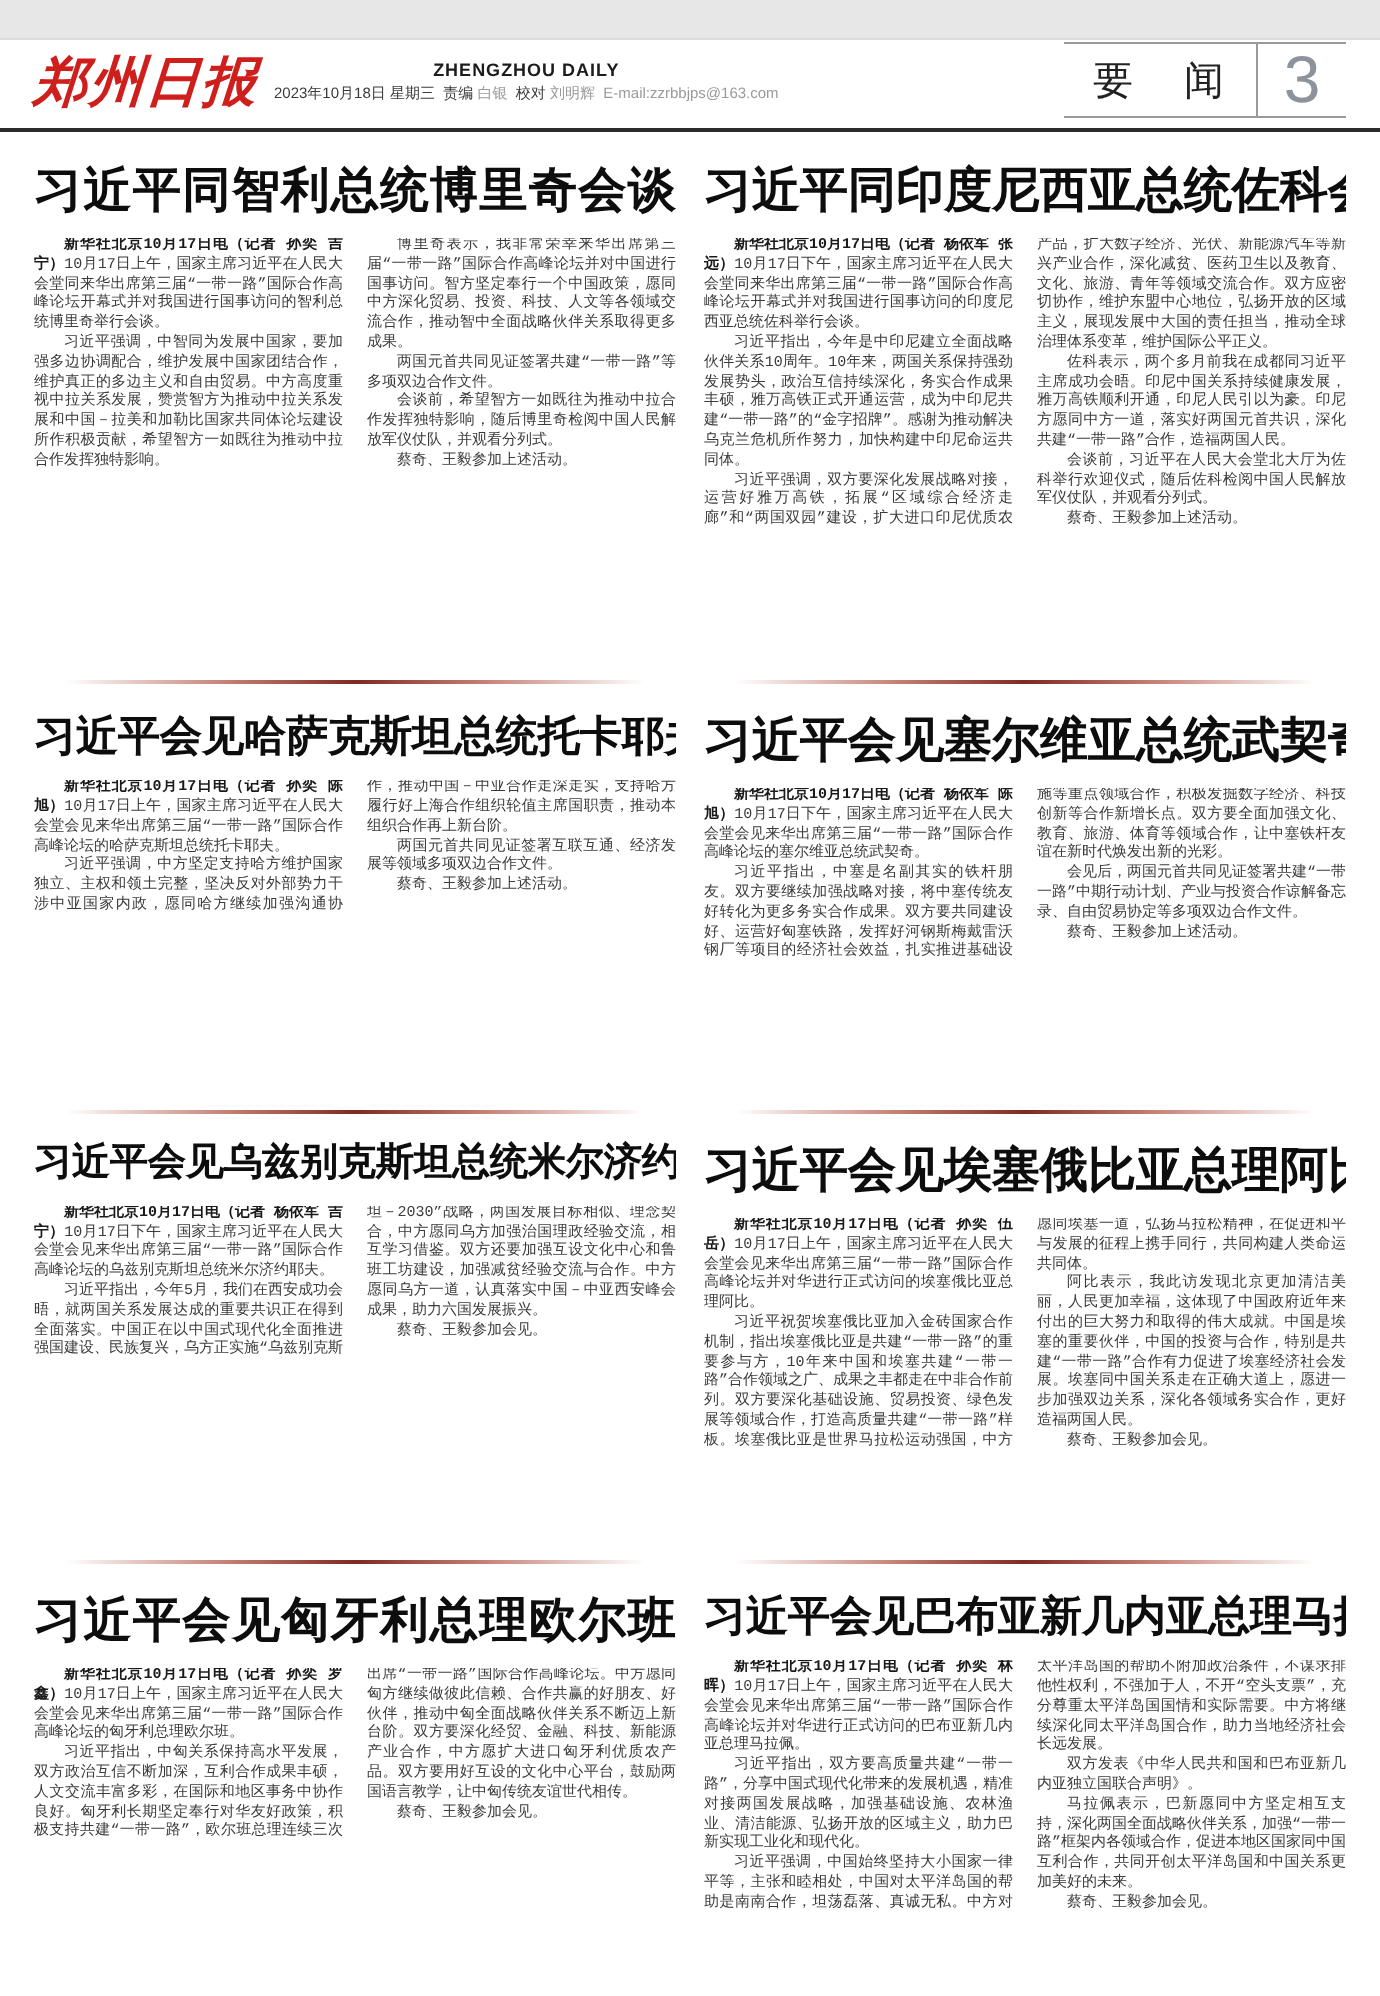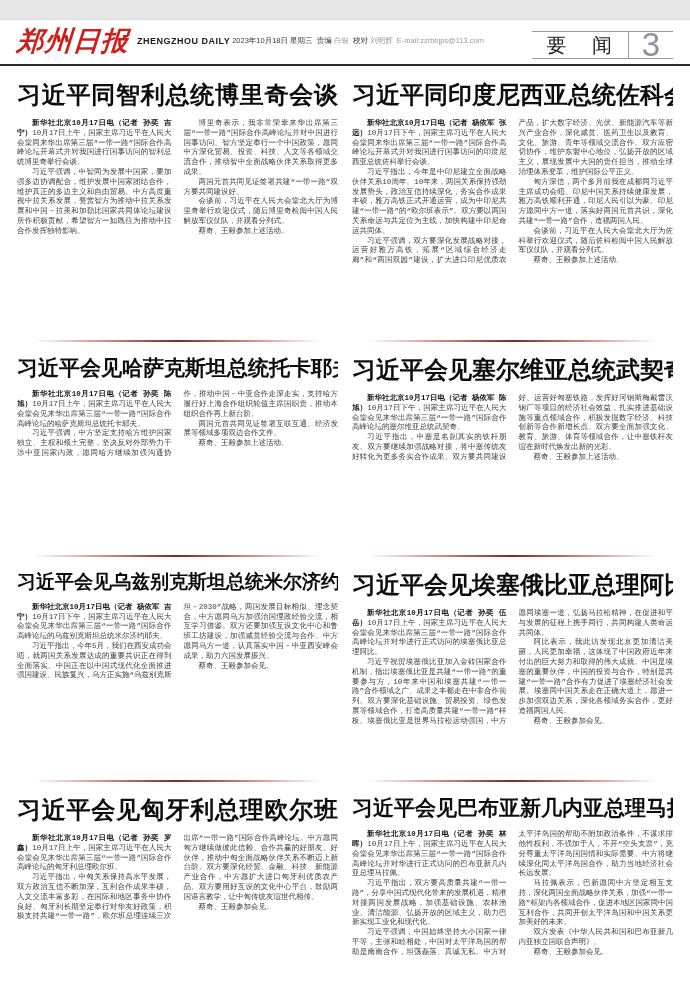--- a/index.html
+++ b/index.html
@@ -11,26 +11,26 @@
   
   .topstrip { height:20px; background:#e7e7e7; border-bottom:1px solid #dcdcdc; }
 
   
   .header { display:flex; justify-content:space-between; align-items:flex-end;
             padding:4px 17px 5px 17px; height:44px; }
   .brand-wrap { display:flex; align-items:center; gap:8px; }
   .brand { font-family:"DejaVu Serif","Liberation Serif",serif; font-style:italic;
            font-weight:900; font-size:27px; color:#cf1f1c; letter-spacing:1px;
            transform:skewX(-4deg); white-space:nowrap; }
-  .brand-sub { display:flex; flex-direction:row; justify-content:flex-end; gap:2px;align-items:center; }
+  .brand-sub { display:flex; flex-direction:column; justify-content:flex-end; gap:2px;align-items:center; }
   .brand-en { font-size:9px; font-weight:bold; color:#1c1c1c; letter-spacing:0.5px; }
   .info-line { font-size:7.5px; color:#3a3a3a; white-space:nowrap; }
   .info-line .light { color:#9a9a9a; }
   .section-box { display:flex; align-items:stretch; border-top:1px solid #9a9a9a;
-                 border-bottom:1px solid #9a9a9a; height:28px; min-width:130px; }
+                 border-bottom:1px solid #9a9a9a; height:38px; min-width:130px; }
   .section-title { display:flex; align-items:center; font-size:20px; color:#222;
                    letter-spacing:10px; padding:0 6px 0 14px; font-weight:500; }
   .section-sep { width:1px; background:#9a9a9a; }
   .page-num { display:flex; align-items:center; justify-content:center;
               font-size:33px; color:#8d939b; font-weight:400; width:44px; }
   .header-rule { height:2px; background:#2b2b2b; margin:0 0 6px 0; }
 
   
   .articles { display:grid; grid-template-columns:1fr 1fr; column-gap:14px;
               padding:0 17px; }
@@ -60,21 +60,21 @@
     <div class="brand-wrap">
       <div class="brand">郑州日报</div>
       <div class="brand-sub">
         <div class="brand-en">ZHENGZHOU DAILY</div>
         <div class="info-line">
           <span>2023年10月18日 星期三</span>
           &nbsp;<span>责编</span>
           <span class="light">白银</span>
           &nbsp;<span>校对</span>
           <span class="light">刘明辉</span>
-          &nbsp;<span class="light">E-mail:zzrbbjps@113.com</span>
+          &nbsp;<span class="light">E-mail:zzrbbjps@163.com</span>
         </div>
       </div>
     </div>
     <div class="section-box">
       <div class="section-title">要 闻</div>
       <div class="section-sep"></div>
       <div class="page-num">3</div>
     </div>
   </div>
   <div class="header-rule"></div>
@@ -93,22 +93,22 @@
           <span>博</span>
           <span>里</span>
           <span>奇</span>
           <span>会</span>
           <span>谈</span>
         </div>
       <div class="article-body" style="height: 210px;">
           <p><b>新华社北京10月17日电（记者 孙奕 吉宁）</b>10月17日上午，国家主席习近平在人民大会堂同来华出席第三届“一带一路”国际合作高峰论坛开幕式并对我国进行国事访问的智利总统博里奇举行会谈。</p>
           <p>习近平强调，中智同为发展中国家，要加强多边协调配合，维护发展中国家团结合作，维护真正的多边主义和自由贸易。中方高度重视中拉关系发展，赞赏智方为推动中拉关系发展和中国－拉美和加勒比国家共同体论坛建设所作积极贡献，希望智方一如既往为推动中拉合作发挥独特影响。</p>
           <p>博里奇表示，我非常荣幸来华出席第三届“一带一路”国际合作高峰论坛并对中国进行国事访问。智方坚定奉行一个中国政策，愿同中方深化贸易、投资、科技、人文等各领域交流合作，推动智中全面战略伙伴关系取得更多成果。</p>
-          <p>两国元首共同见证签署共建“一带一路”双方要共同建设好。</p>
-          <p>会谈前，习近平在人民大会堂北大厅为博里奇举行欢迎仪式，随后博里奇检阅中国人民解放军仪仗队，并观看分列式。</p>
+          <p>两国元首共同见证签署共建“一带一路”等多项双边合作文件。</p>
+          <p>会谈前，希望智方一如既往为推动中拉合作发挥独特影响，随后博里奇检阅中国人民解放军仪仗队，并观看分列式。</p>
           <p>蔡奇、王毅参加上述活动。</p>
         </div>
       <div class="divider" style="display: block;"></div>
     </div>
 
     <div class="article" style="height: 275px;">
       <div class="headline" style="font-size: 24px;">
           <span>习</span>
           <span>近</span>
           <span>平</span>
@@ -119,23 +119,23 @@
           <span>西</span>
           <span>亚</span>
           <span>总</span>
           <span>统</span>
           <span>佐</span>
           <span>科</span>
           <span>会</span>
         </div>
       <div class="article-body" style="height: 210px;">
           <p><b>新华社北京10月17日电（记者 杨依军 张远）</b>10月17日下午，国家主席习近平在人民大会堂同来华出席第三届“一带一路”国际合作高峰论坛开幕式并对我国进行国事访问的印度尼西亚总统佐科举行会谈。</p>
-          <p>习近平指出，今年是中印尼建立全面战略伙伴关系10周年。10年来，两国关系保持强劲发展势头，政治互信持续深化，务实合作成果丰硕，雅万高铁正式开通运营，成为中印尼共建“一带一路”的“欧尔班表示”。双方要以两国关系命运与共定位为主线，加快构建中印尼命运共同体。</p>
+          <p>习近平指出，今年是中印尼建立全面战略伙伴关系10周年。10年来，两国关系保持强劲发展势头，政治互信持续深化，务实合作成果丰硕，雅万高铁正式开通运营，成为中印尼共建“一带一路”的“金字招牌”。感谢为推动解决乌克兰危机所作努力，加快构建中印尼命运共同体。</p>
           <p>习近平强调，双方要深化发展战略对接，运营好雅万高铁，拓展“区域综合经济走廊”和“两国双园”建设，扩大进口印尼优质农产品，扩大数字经济、光伏、新能源汽车等新兴产业合作，深化减贫、医药卫生以及教育、文化、旅游、青年等领域交流合作。双方应密切协作，维护东盟中心地位，弘扬开放的区域主义，展现发展中大国的责任担当，推动全球治理体系变革，维护国际公平正义。</p>
-          <p>匈方深信，两个多月前我在成都同习近平主席成功会晤。印尼中国关系持续健康发展，雅万高铁顺利开通，印尼人民引以为豪。印尼方愿同中方一道，落实好两国元首共识，深化共建“一带一路”合作，造福两国人民。</p>
+          <p>佐科表示，两个多月前我在成都同习近平主席成功会晤。印尼中国关系持续健康发展，雅万高铁顺利开通，印尼人民引以为豪。印尼方愿同中方一道，落实好两国元首共识，深化共建“一带一路”合作，造福两国人民。</p>
           <p>会谈前，习近平在人民大会堂北大厅为佐科举行欢迎仪式，随后佐科检阅中国人民解放军仪仗队，并观看分列式。</p>
           <p>蔡奇、王毅参加上述活动。</p>
         </div>
       <div class="divider" style="display: block;"></div>
     </div>
 
     <div class="article" style="height: 215px;">
       <div class="headline" style="font-size: 21px;">
           <span>习</span>
           <span>近</span>
@@ -176,20 +176,21 @@
           <span>亚</span>
           <span>总</span>
           <span>统</span>
           <span>武</span>
           <span>契</span>
           <span>奇</span>
         </div>
       <div class="article-body" style="height: 152px;">
           <p><b>新华社北京10月17日电（记者 杨依军 陈旭）</b>10月17日下午，国家主席习近平在人民大会堂会见来华出席第三届“一带一路”国际合作高峰论坛的塞尔维亚总统武契奇。</p>
           <p>习近平指出，中塞是名副其实的铁杆朋友。双方要继续加强战略对接，将中塞传统友好转化为更多务实合作成果。双方要共同建设好、运营好匈塞铁路，发挥好河钢斯梅戴雷沃钢厂等项目的经济社会效益，扎实推进基础设施等重点领域合作，积极发掘数字经济、科技创新等合作新增长点。双方要全面加强文化、教育、旅游、体育等领域合作，让中塞铁杆友谊在新时代焕发出新的光彩。</p>
+          <p>会见后，两国元首共同见证签署共建“一带一路”中期行动计划、产业与投资合作谅解备忘录、自由贸易协定等多项双边合作文件。</p>
           <p>蔡奇、王毅参加上述活动。</p>
         </div>
       <div class="divider" style="display: block;"></div>
     </div>
 
     <div class="article" style="height: 225px;">
       <div class="headline" style="font-size: 19px;">
           <span>习</span>
           <span>近</span>
           <span>平</span>
@@ -282,21 +283,21 @@
           <span>亚</span>
           <span>总</span>
           <span>理</span>
           <span>马</span>
           <span>拉</span>
         </div>
       <div class="article-body" style="height: 158px;">
           <p><b>新华社北京10月17日电（记者 孙奕 林晖）</b>10月17日上午，国家主席习近平在人民大会堂会见来华出席第三届“一带一路”国际合作高峰论坛并对华进行正式访问的巴布亚新几内亚总理马拉佩。</p>
           <p>习近平指出，双方要高质量共建“一带一路”，分享中国式现代化带来的发展机遇，精准对接两国发展战略，加强基础设施、农林渔业、清洁能源、弘扬开放的区域主义，助力巴新实现工业化和现代化。</p>
           <p>习近平强调，中国始终坚持大小国家一律平等，主张和睦相处，中国对太平洋岛国的帮助是南南合作，坦荡磊落、真诚无私。中方对太平洋岛国的帮助不附加政治条件，不谋求排他性权利，不强加于人，不开“空头支票”，充分尊重太平洋岛国国情和实际需要。中方将继续深化同太平洋岛国合作，助力当地经济社会长远发展。</p>
+          <p>双方发表《中华人民共和国和巴布亚新几内亚独立国联合声明》。</p>
           <p>马拉佩表示，巴新愿同中方坚定相互支持，深化两国全面战略伙伴关系，加强“一带一路”框架内各领域合作，促进本地区国家同中国互利合作，共同开创太平洋岛国和中国关系更加美好的未来。</p>
-          <p>双方发表《中华人民共和国和巴布亚新几内亚独立国联合声明》。</p>
           <p>蔡奇、王毅参加会见。</p>
         </div>
 
     </div>
   </div>
 
 </div>
 
 </body></html>

